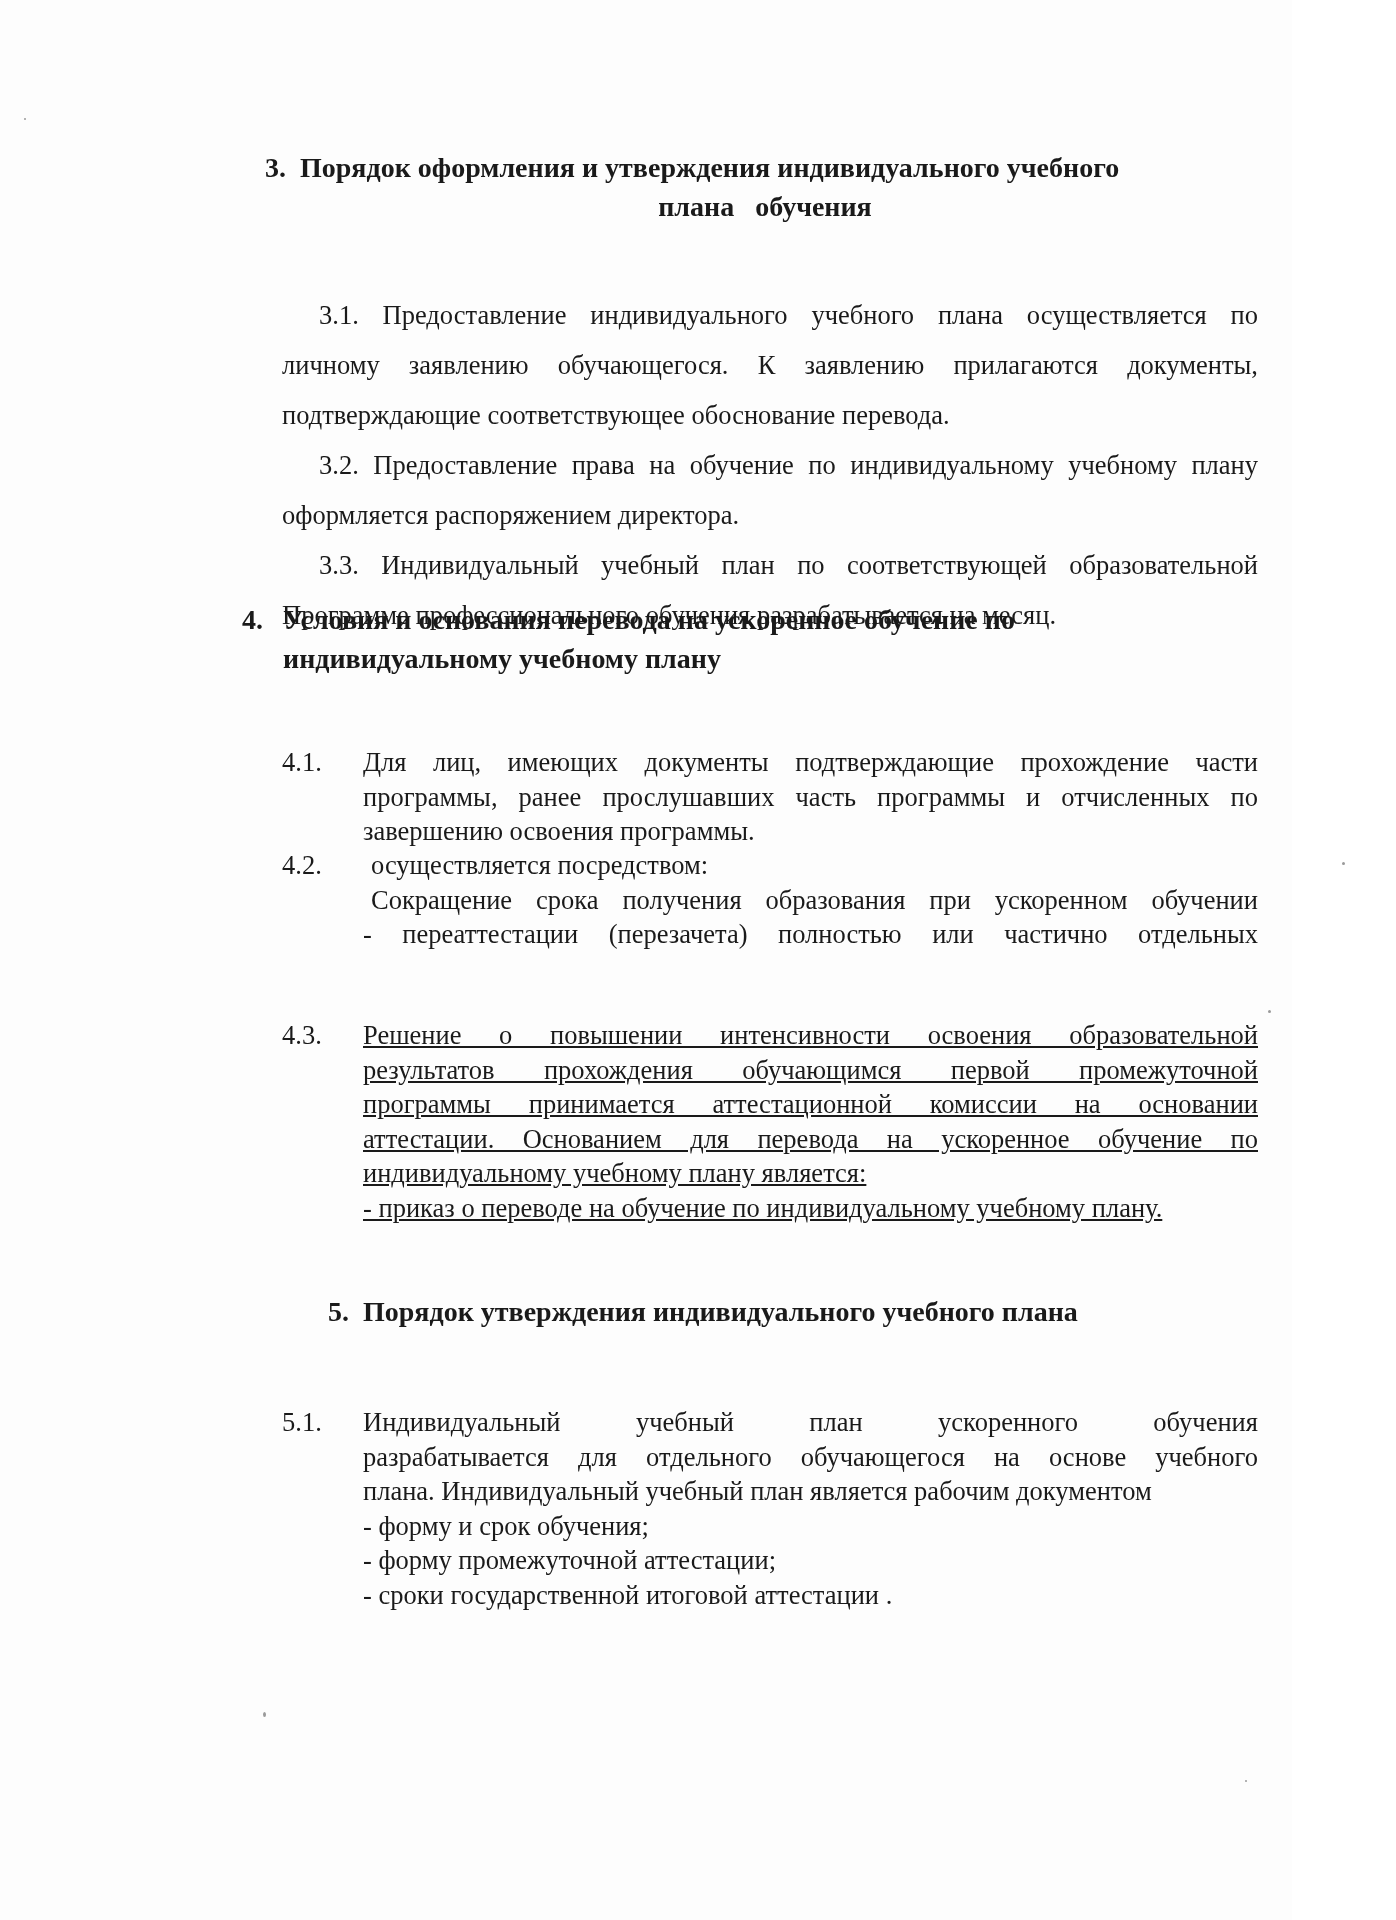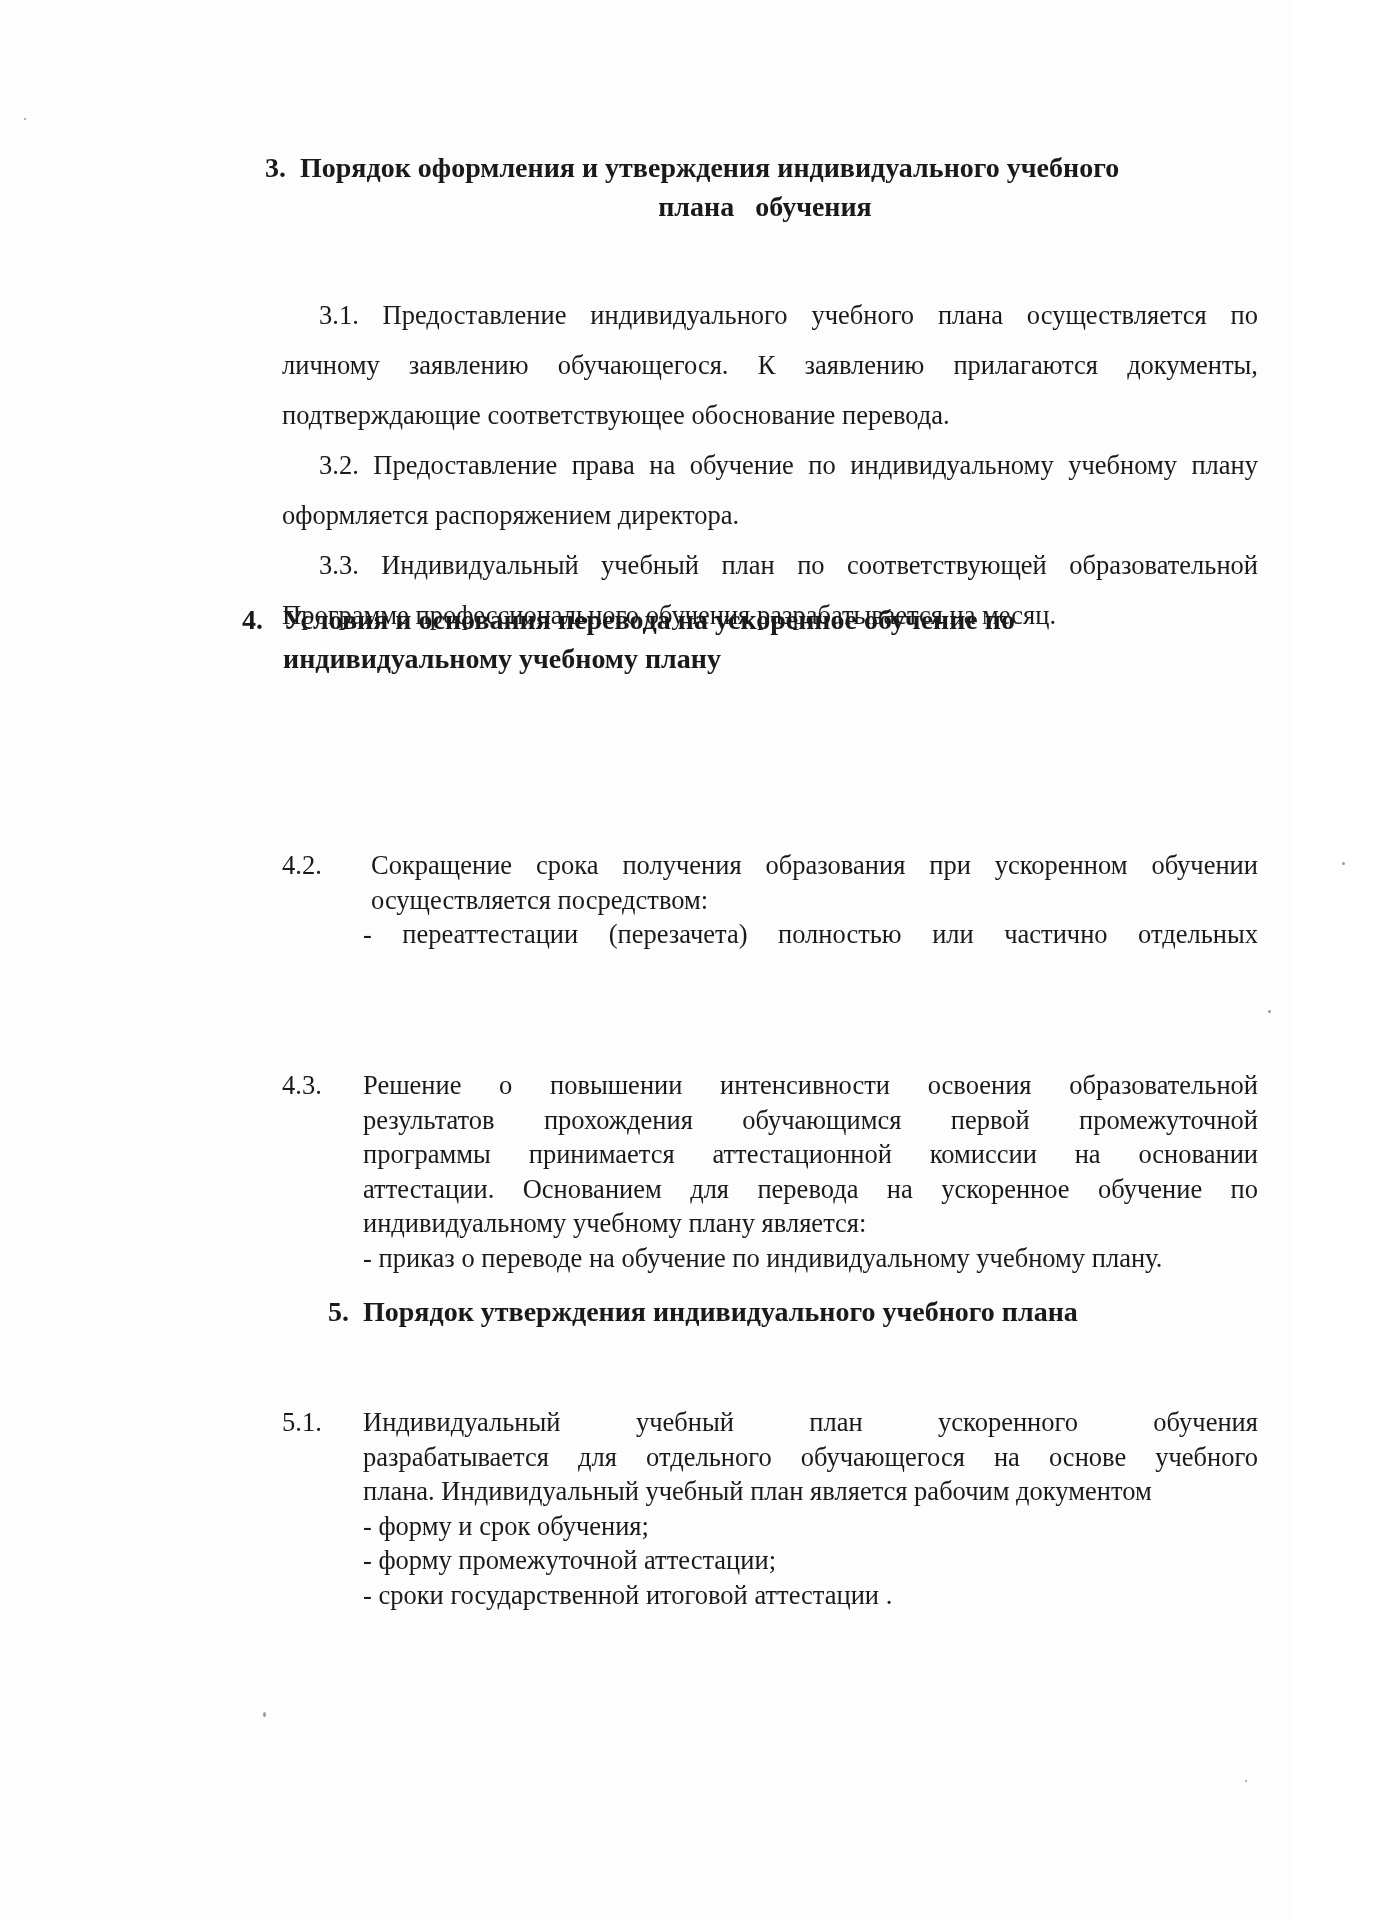--- a/index.html
+++ b/index.html
@@ -45,33 +45,41 @@
     <p>3.3. Индивидуальный учебный план по соответствующей образовательной Программе профессионального обучения разрабатывается на месяц.</p>
   </div>
 
   <div class="heading" style="left:242px; top:600px; width:1000px;">
     <div>
       <span class="num" style="width:41px;">4.</span><span>Условия и основания перевода на ускоренное обучение по</span>
     </div>
     <div style="padding-left:41px;">индивидуальному учебному плану</div>
   </div>
 
+  <div class="item" style="top:745px;">
+    <span class="lbl">4.1.</span>
+    <div class="body">
+      <span class="line">Для лиц, имеющих документы подтверждающие прохождение части</span>
+      <span class="line">программы, ранее прослушавших часть программы и отчисленных по</span>
+      <span class="line last">завершению освоения программы.</span>
+    </div>
+  </div>
 
   <div class="item" style="top:848px;">
     <span class="lbl">4.2.</span>
     <div class="body" style="margin-left:89px;">
+      <span class="line last">осуществляется посредством:</span>
       <span class="line">Сокращение срока получения образования при ускоренном обучении</span>
-      <span class="line last">осуществляется посредством:</span>
     </div>
     <div class="body">
       <span class="dash full">- переаттестации (перезачета) полностью или частично отдельных</span>
     </div>
   </div>
 
-  <div class="item" style="top:1068px;">
+  <div class="item" style="top:1018px;text-decoration:underline;">
     <span class="lbl">4.3.</span>
     <div class="body">
       <span class="line">Решение о повышении интенсивности освоения образовательной</span>
       <span class="line">результатов прохождения обучающимся первой промежуточной</span>
       <span class="line">программы принимается аттестационной комиссии на основании</span>
       <span class="line">аттестации. Основанием для перевода на ускоренное обучение по</span>
       <span class="line last">индивидуальному учебному плану является:</span>
       <span class="dash">- приказ о переводе на обучение по индивидуальному учебному плану.</span>
     </div>
   </div>

